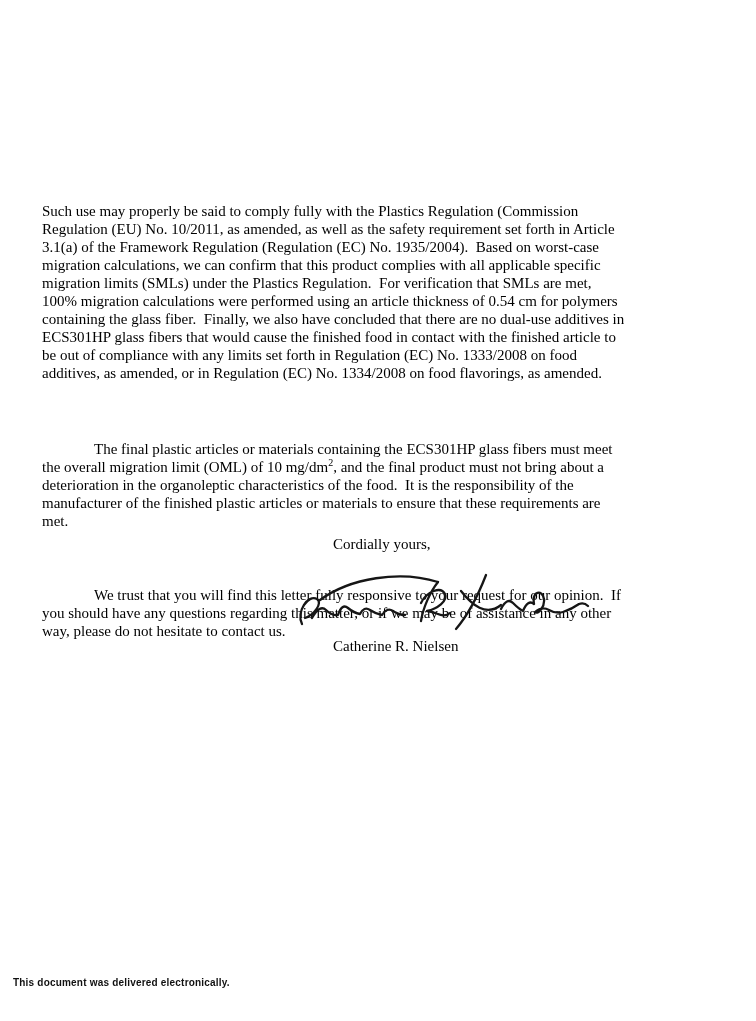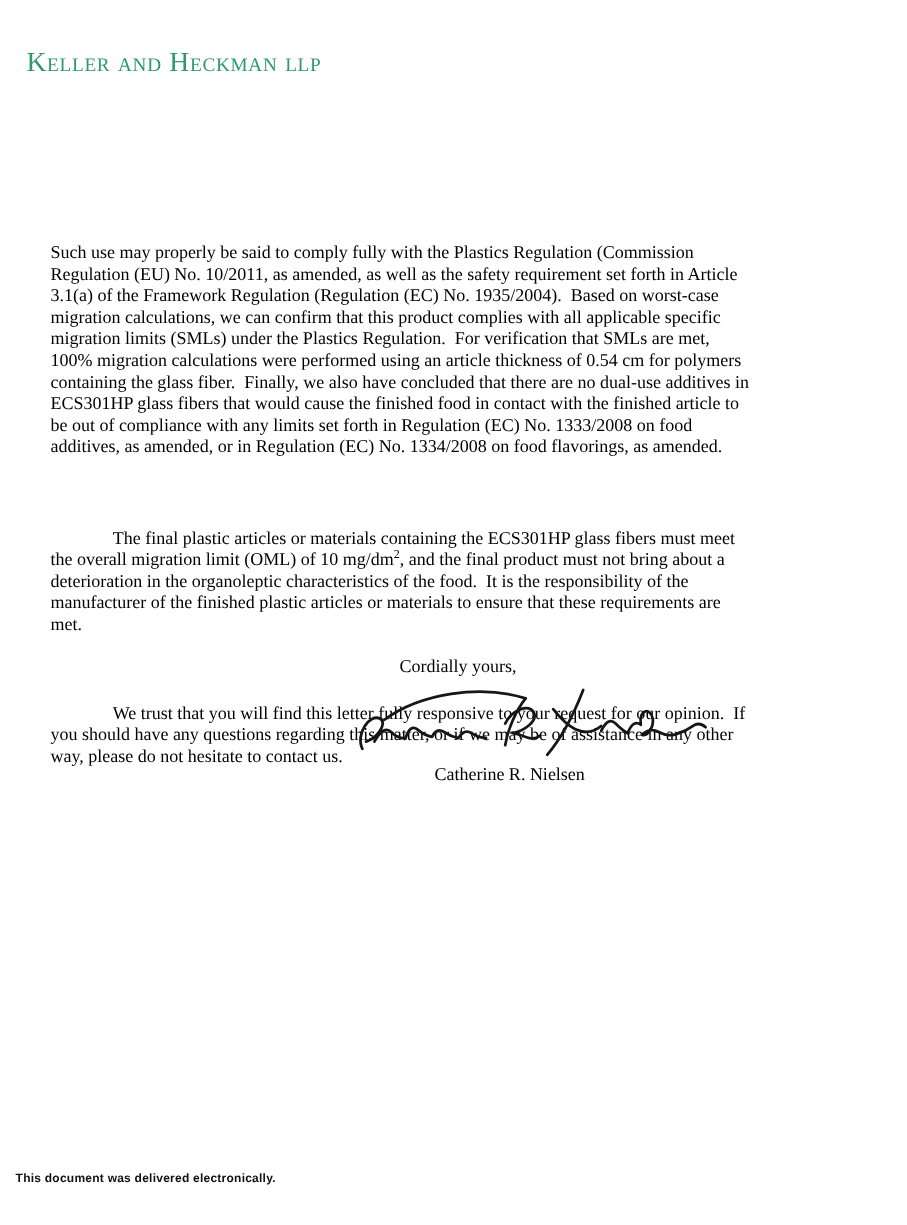--- a/index.html
+++ b/index.html
@@ -51,59 +51,57 @@
   .body-text p.p2 { margin-top: 22px; }
   .body-text p.p3 { margin-top: 20px; }
   sup.sq {
     font-size: 10px;
     line-height: 0;
     vertical-align: super;
   }
   .valediction {
     position: absolute;
     left: 333px;
-    top: 548px;
+    top: 536px;
     font-size: 15px;
   }
   .signature {
     position: absolute;
     left: 290px;
     top: 566px;
     width: 302px;
     height: 74px;
   }
   .signature svg {
     display: block;
     width: 100%;
     height: 100%;
   }
   .typed-name {
     position: absolute;
     left: 333px;
     top: 638px;
     font-size: 15px;
-    margin-left: 29px;
   }
   .footer-note {
     position: absolute;
     left: 13px;
     top: 977px;
     font-family: Liberation Sans, sans-serif;
     font-size: 10px;
     font-weight: 600;
     letter-spacing: 0.2px;
     color: #111111;
   }
 </style>
 </head>
 <body>
 
 <div class="page">
 
-  <div class="letterhead">Keller and Heckman llp</div>
 
 
   <div class="body-text">
     <p class="p1">Such use may properly be said to comply fully with the Plastics Regulation (Commission
 Regulation (EU) No. 10/2011, as amended, as well as the safety requirement set forth in Article
 3.1(a) of the Framework Regulation (Regulation (EC) No. 1935/2004).  Based on worst-case
 migration calculations, we can confirm that this product complies with all applicable specific
 migration limits (SMLs) under the Plastics Regulation.  For verification that SMLs are met,
 100% migration calculations were performed using an article thickness of 0.54 cm for polymers
 containing the glass fiber.  Finally, we also have concluded that there are no dual-use additives in

